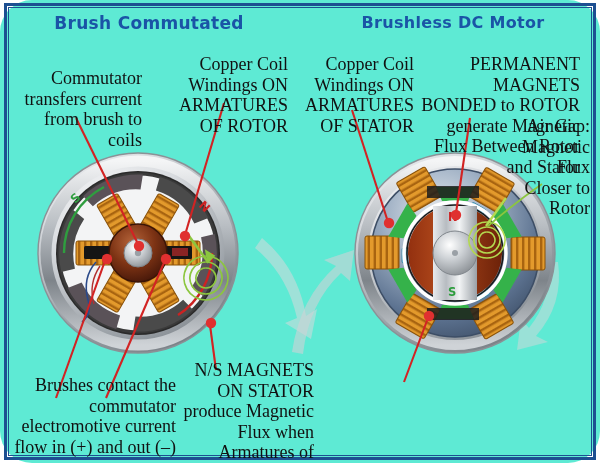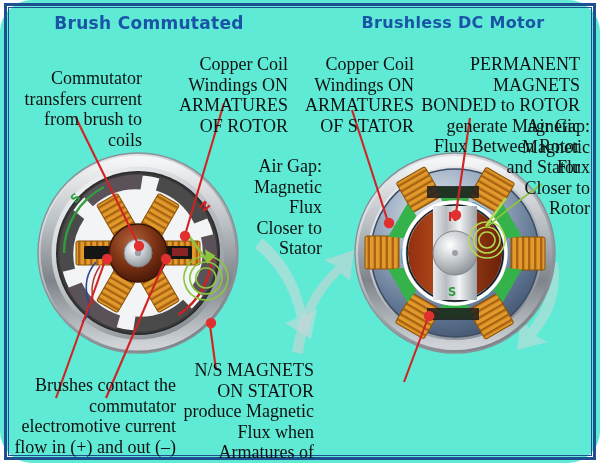--- a/index.html
+++ b/index.html
@@ -275,21 +275,20 @@
 
       <path class="leader" d="M404 382 L428 318"></path>
       <circle class="dot" cx="429" cy="316" r="5.2"></circle>
     </g>
   </svg>
 
   <div class="lbl" id="lbl-commutator" style="left:10px;top:68px;width:132px;">Commutator transfers current from brush to coils</div>
 
   <div class="lbl" id="lbl-copper-rotor" style="left:170px;top:54px;width:118px;">Copper Coil Windings ON ARMATURES OF ROTOR</div>
 
-  <div class="lbl" id="lbl-airgap-l" style="left:244px;top:156px;width:78px;">Air Gap: Magnetic Flux Closer to Stator</div>
 
   <div class="lbl" id="lbl-brushes" style="left:8px;top:375px;width:168px;">Brushes contact the commutator electromotive current flow in (+) and out (–)</div>
 
   <div class="lbl" id="lbl-ns-magnets" style="left:176px;top:360px;width:138px;">N/S MAGNETS ON STATOR produce Magnetic Flux when Armatures of Rotor are energized</div>
 
   <div class="lbl" id="lbl-copper-stator" style="left:300px;top:54px;width:114px;">Copper Coil Windings ON ARMATURES OF STATOR</div>
 
   <div class="lbl" id="lbl-perm-magnets" style="left:414px;top:54px;width:166px;">PERMANENT MAGNETS BONDED to ROTOR generate Magnetic Flux Between Rotor and Stator</div>
 
   <div class="lbl" id="lbl-airgap-r" style="left:518px;top:116px;width:72px;">Air Gap: Magnetic Flux Closer to Rotor</div>

